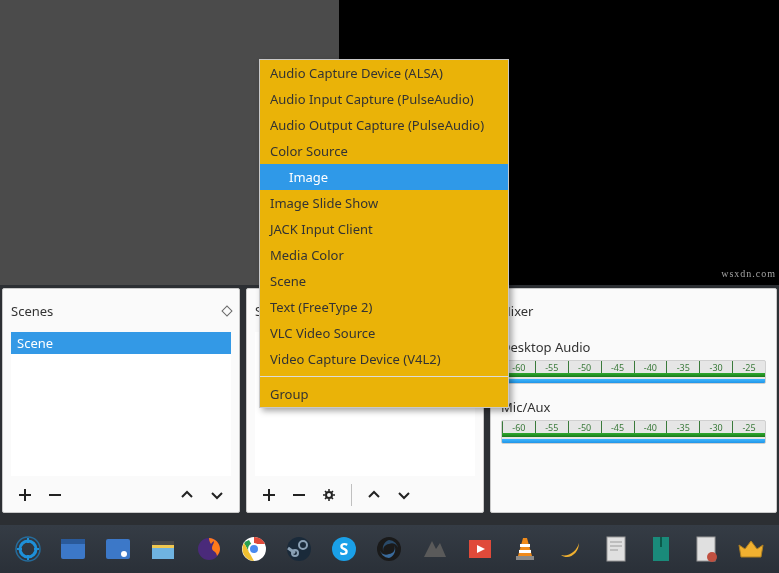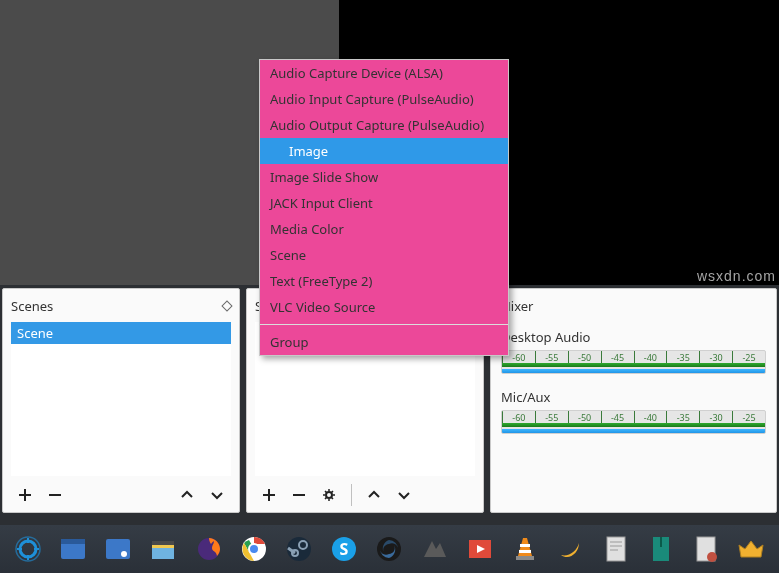--- a/index.html
+++ b/index.html
@@ -13,21 +13,21 @@
   
   .panels {
     position: absolute; left: 2px; top: 288px; right: 2px; bottom: 60px;
     display: flex; gap: 6px;
   }
   .panel {
     background: #fafafa; border: 1px solid #c9c9c9; border-radius: 2px;
     display: flex; flex-direction: column;
   }
   .panel-header {
-    height: 33px; display: flex; align-items: center; justify-content: space-between;
+    height: 43px; display: flex; align-items: center; justify-content: space-between;
     padding: 0 8px; font-size: 13px; color: #333;
   }
   .panel-diamond { width: 8px; height: 8px; border: 1px solid #6b6b6b; transform: rotate(45deg); }
 
   .scenes { width: 238px; }
   .sources { width: 238px; }
   .mixer  { flex: 1; }
 
   .list { flex: 1; background: #fff; margin: 0 8px; border: none; }
   .list-item {
@@ -57,40 +57,40 @@
     position: absolute; left:0; right:0; top:0; height:12px; display:flex;
     font-size: 9px; color:#3a7a3a;
   }
   .meter .ticks span { flex:1; text-align:center; border-left:1px solid #3a7a3a; }
   .meter .bar-g { position:absolute; left:0; right:0; top:12px; height:4px; background: linear-gradient(#2faa2f,#1a7a1a); }
   .meter .bar-b { position:absolute; left:0; right:0; top:18px; height:5px; background: linear-gradient(#3cb7ff,#1b8ce0); }
 
   
   .context-menu {
     position: absolute; left: 259px; top: 59px; width: 250px;
-    background: #ec4899; border: 1px solid #c8c8c8; box-shadow: 3px 3px 6px rgba(0,0,0,0.35);
+    background: #eab308; border: 1px solid #c8c8c8; box-shadow: 3px 3px 6px rgba(0,0,0,0.35);
     z-index: 50;
   }
   .menu-item {
     height: 26px; line-height: 26px; padding: 0 10px; font-size: 13px; color: #333;
     cursor: pointer; white-space: nowrap;
   }
   .menu-item.selected { background: #2f99e8; color: #fff; padding-left: 29px; }
   .menu-sep { height:1px; background:#dcdcdc; margin: 4px 0; }
 
   
   .taskbar {
     position: absolute; left:0; right:0; bottom:0; height: 48px;
     background: linear-gradient(#353c45, #2a3038);
     display: flex; align-items: center; padding: 0 6px; gap: 2px;
   }
   .tb-item { width: 46px; height: 40px; display:flex; align-items:center; justify-content:center; cursor:pointer; border-radius:3px; }
   .tb-item span, .tb-item svg { display:block; }
 
-  .watermark { position:absolute; right:3px; top:268px; font-size:14px; color:#a5a5a5; letter-spacing:1px; font-family: Liberation Sans, sans-serif; }
+  .watermark { position:absolute; right:3px; top:268px; font-size:10px; color:#a5a5a5; letter-spacing:1px; font-family: Liberation Serif, serif; }
 
 </style>
 </head>
 <body>
 <div id="app">
 
   <div class="preview">
     <div class="preview-left"></div>
   </div>
   <div class="watermark">wsxdn.com</div>
@@ -206,27 +206,29 @@
             </div>
           </div>
         </div>
     </div>
   </div>
 
   <div class="context-menu" id="ctx-menu">
       <div class="menu-item">Audio Capture Device (ALSA)</div>
       <div class="menu-item">Audio Input Capture (PulseAudio)</div>
       <div class="menu-item">Audio Output Capture (PulseAudio)</div>
+      <div class="menu-item">Color Source</div>
       <div class="menu-item selected">Image</div>
       <div class="menu-item">Image Slide Show</div>
       <div class="menu-item">JACK Input Client</div>
       <div class="menu-item">Media Color</div>
       <div class="menu-item">Scene</div>
       <div class="menu-item">Text (FreeType 2)</div>
       <div class="menu-item">VLC Video Source</div>
+      <div class="menu-item">Video Capture Device (V4L2)</div>
       <div class="menu-sep"></div>
       <div class="menu-item">Group</div>
     </div>
 
   <div class="taskbar" id="taskbar">
       <div class="tb-item">
         <svg width="28" height="28" viewBox="0 0 28 28">
           <circle cx="14" cy="14" r="8" fill="none" stroke="#1e90d8" stroke-width="3"></circle>
           <circle cx="14" cy="14" r="12" fill="none" stroke="#1e90d8" stroke-width="1.5" opacity="0.6"></circle>
           <path d="M14 3v5M14 20v5M3 14h5M20 14h5" stroke="#1e90d8" stroke-width="2"></path>

